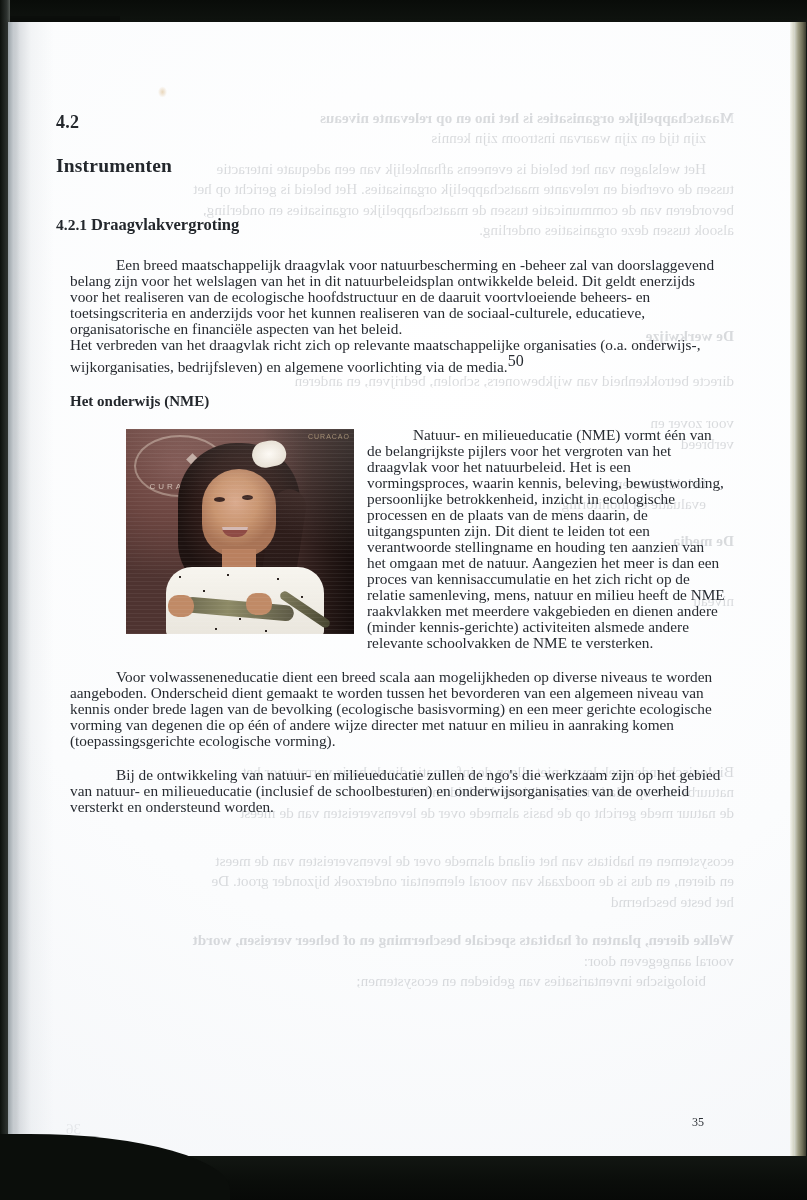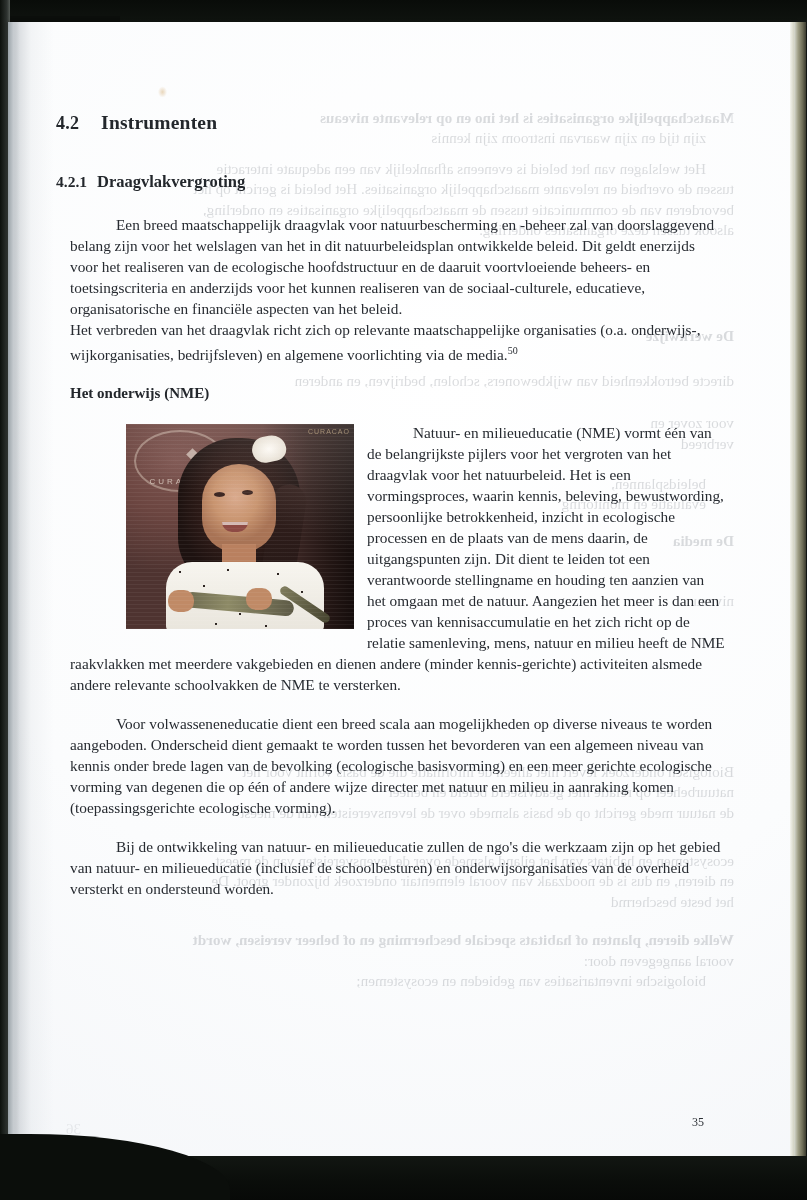--- a/index.html
+++ b/index.html
@@ -80,43 +80,43 @@
   .content{
     position:absolute;
     left:62px; top:90px;
     width:655px;
     color:#23272c;
   }
   .h2{
     font-size:19.5px;font-weight:bold;
     letter-spacing:.2px;
     margin:0 0 0 -14px;
-    display:flex;gap:22px;align-items:baseline;
+    display:flex;gap:22px;align-items:baseline;flex-direction:column;
   }
   .h2 .num{font-size:18px;}
   .h3{
     font-size:16.5px;font-weight:bold;
     margin:38px 0 0 -14px;
-    display:flex;gap:10px;align-items:baseline;
+    display:flex;gap:4px;align-items:baseline;
   }
   .h3 .num{font-size:15.5px;}
   p{
     margin:0;
     font-size:15.3px;
-    line-height:21px;
+    line-height:16px;
     text-align:left;
     color:#272b31;
   }
   .p-indent{text-indent:46px;}
   .blocksep{height:18px;}
   .subhead{
     font-weight:bold;font-size:15px;
     margin:0;color:#23272c;
   }
-  sup{font-size:10px;vertical-align:super;}
+  sup{font-size:16px;vertical-align:super;}
 
   
   .photo{
     float:left;
     width:228px;height:205px;
     margin:2px 13px 4px 56px;
     position:relative;
     overflow:hidden;
     background:#6c4a45;
     shape-outside:margin-box;

